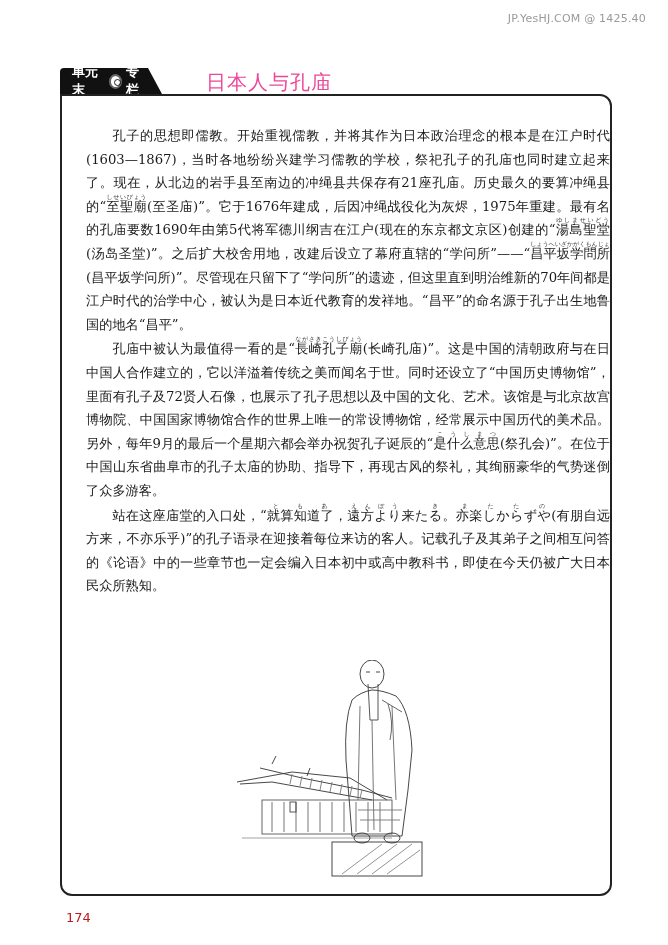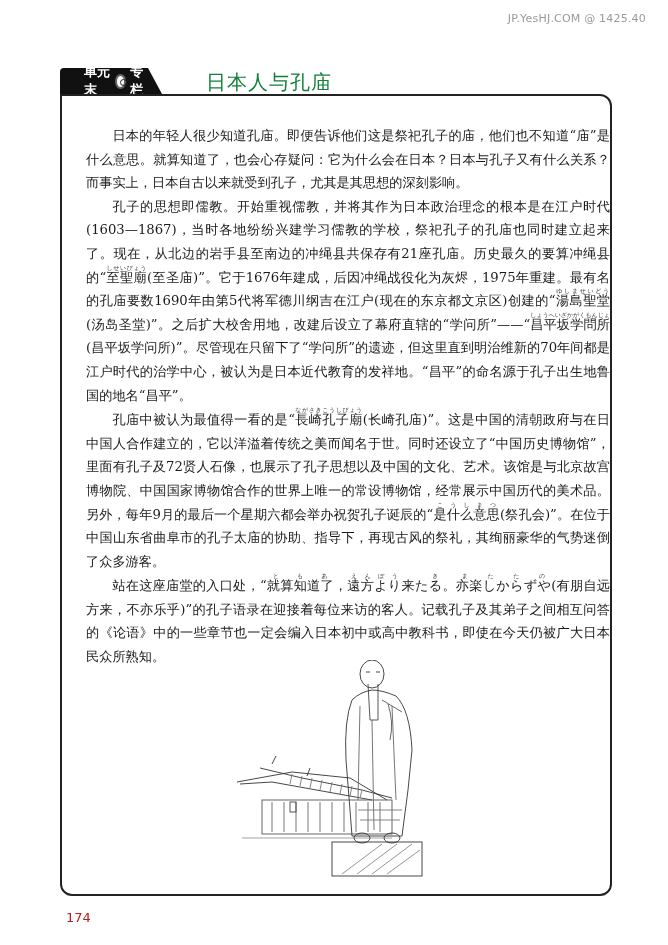--- a/index.html
+++ b/index.html
@@ -8,40 +8,40 @@
       font-family: "DejaVu Serif", "Liberation Serif", serif; color: #1a1a1a;
     }
     .watermark {
       position: absolute; top: 12px; right: 22px;
       font-family: "DejaVu Sans", "Liberation Sans", sans-serif;
       font-size: 11px; color: #9a9a9a; letter-spacing: 0.2px;
     }
     .header-tab {
       position: absolute; left: 60px; top: 68px; width: 88px; height: 26px;
       background: #111; color: #fff; border-top-left-radius: 4px;
-      display: flex; align-items: center; padding-left: 24px; box-sizing: border-box;
+      display: flex; align-items: center; padding-left: 12px; box-sizing: border-box;
       font-family: "DejaVu Sans", "Liberation Sans", sans-serif; font-weight: bold; font-size: 13px;
     }
     .header-tab::after {
       content: ""; position: absolute; right: -14px; top: 0;
       width: 0; height: 0; border-left: 14px solid #111; border-top: 26px solid transparent;
     }
     .header-tab .emblem {
       display: inline-block; width: 15px; height: 15px; border-radius: 50%;
       background: #fff; margin: 0 4px; border: 2px solid #666; box-sizing: border-box;
       position: relative;
     }
     .header-tab .emblem::after {
       content: ""; position: absolute; left: 3px; top: 3px; width: 5px; height: 5px;
       border-radius: 50%; border: 1px solid #222;
     }
     .section-title {
       position: absolute; left: 206px; top: 69px;
       font-family: "DejaVu Sans", "Liberation Sans", sans-serif;
-      font-size: 20px; color: #15803d; letter-spacing: 1px;
+      font-size: 20px; color: #ec4899; letter-spacing: 1px;
     }
     .box {
       position: absolute; left: 60px; top: 94px; width: 552px; height: 802px;
       border: 2px solid #222; border-top-right-radius: 12px; border-bottom-right-radius: 12px;
       border-bottom-left-radius: 12px; box-sizing: border-box;
     }
     .content {
       position: absolute; left: 86px; top: 124px; width: 524px;
       font-size: 13.2px; line-height: 23.6px; text-align: justify;
     }
@@ -63,21 +63,20 @@
 <div class="header-tab">
   <span>单元末</span>
   <span class="emblem"></span>
   <span>专栏</span>
 </div>
 <div class="section-title">日本人与孔庙</div>
 
 <div class="box"></div>
 
 <div class="content">
-  <p>日本的年轻人很少知道孔庙。即便告诉他们这是祭祀孔子的庙，他们也不知道“庙”是什么意思。就算知道了，也会心存疑问：它为什么会在日本？日本与孔子又有什么关系？而事实上，日本自古以来就受到孔子，尤其是其思想的深刻影响。</p>
   <p><span>孔子的思想即儒教。开始重视儒教，并将其作为日本政治理念的根本是在江户时代(1603—1867)，当时各地纷纷兴建学习儒教的学校，祭祀孔子的孔庙也同时建立起来了。现在，从北边的岩手县至南边的冲绳县共保存有21座孔庙。历史最久的要算冲绳县的“</span><ruby><span>至聖廟</span><rt>しせいびょう</rt></ruby><span>(至圣庙)”。它于1676年建成，后因冲绳战役化为灰烬，1975年重建。最有名的孔庙要数1690年由第5代将军德川纲吉在江户(现在的东京都文京区)创建的“</span><ruby><span>湯島聖堂</span><rt>ゆしませいどう</rt></ruby><span>(汤岛圣堂)”。之后扩大校舍用地，改建后设立了幕府直辖的“学问所”——“</span><ruby><span>昌平坂学問所</span><rt>しょうへいざかがくもんじょ</rt></ruby><span>(昌平坂学问所)”。尽管现在只留下了“学问所”的遗迹，但这里直到明治维新的70年间都是江户时代的治学中心，被认为是日本近代教育的发祥地。“昌平”的命名源于孔子出生地鲁国的地名“昌平”。</span></p>
   <p><span>孔庙中被认为最值得一看的是“</span><ruby><span>長崎孔子廟</span><rt>ながさきこうしびょう</rt></ruby><span>(长崎孔庙)”。这是中国的清朝政府与在日中国人合作建立的，它以洋溢着传统之美而闻名于世。同时还设立了“中国历史博物馆”，里面有孔子及72贤人石像，也展示了孔子思想以及中国的文化、艺术。该馆是与北京故宫博物院、中国国家博物馆合作的世界上唯一的常设博物馆，经常展示中国历代的美术品。另外，每年9月的最后一个星期六都会举办祝贺孔子诞辰的“</span><ruby><span>是什么意思</span><rt>こうしまつ</rt></ruby><span>(祭孔会)”。在位于中国山东省曲阜市的孔子太庙的协助、指导下，再现古风的祭礼，其绚丽豪华的气势迷倒了众多游客。</span></p>
   <p><span>站在这座庙堂的入口处，“</span><ruby><span>就算知道了</span><rt>ともあ</rt></ruby><span>，</span><ruby><span>遠方より来たる</span><rt>えんぽう　　き</rt></ruby><span>。</span><ruby><span>亦楽しからずや</span><rt>またたの</rt></ruby><span>(有朋自远方来，不亦乐乎)”的孔子语录在迎接着每位来访的客人。记载孔子及其弟子之间相互问答的《论语》中的一些章节也一定会编入日本初中或高中教科书，即使在今天仍被广大日本民众所熟知。</span></p>
 </div>
 
 <svg class="illustration" viewBox="0 0 240 220" xmlns="http://www.w3.org/2000/svg">
   <g stroke="#333" stroke-width="0.9" fill="none">
 
     <path d="M5 122 L60 112 L118 118 L155 140"></path>
     <path d="M28 108 L70 118 L130 130 L160 138"></path>

